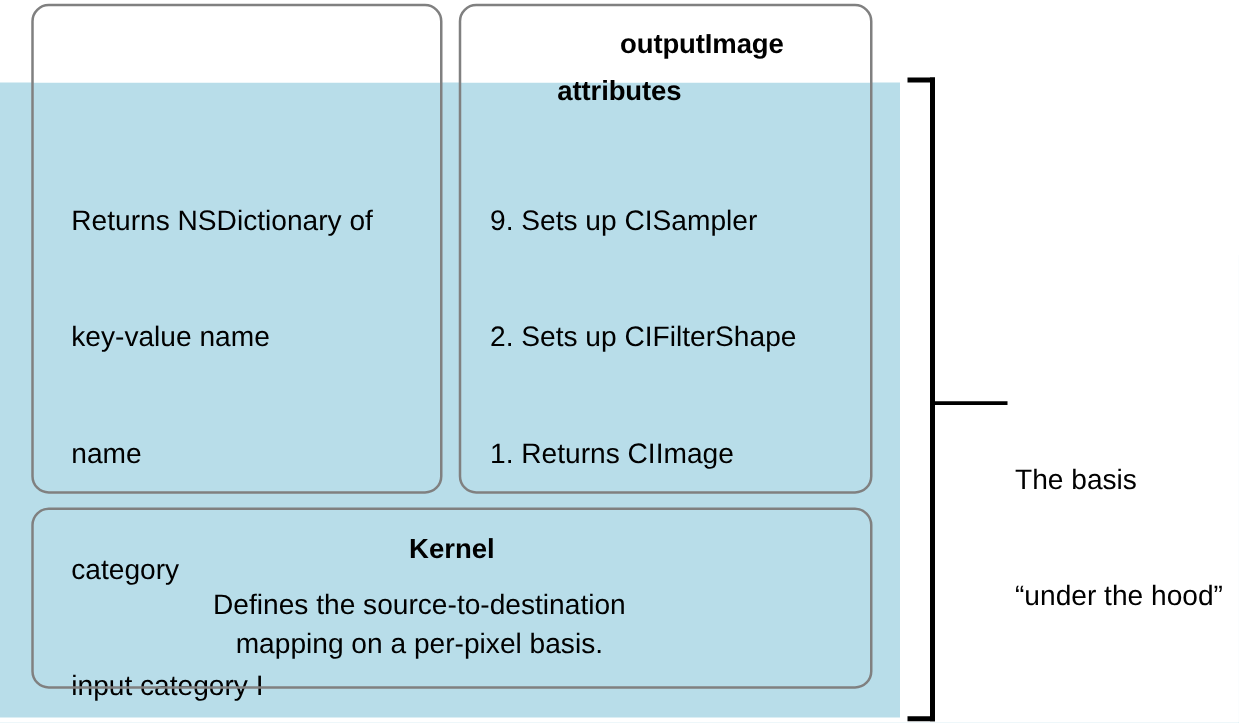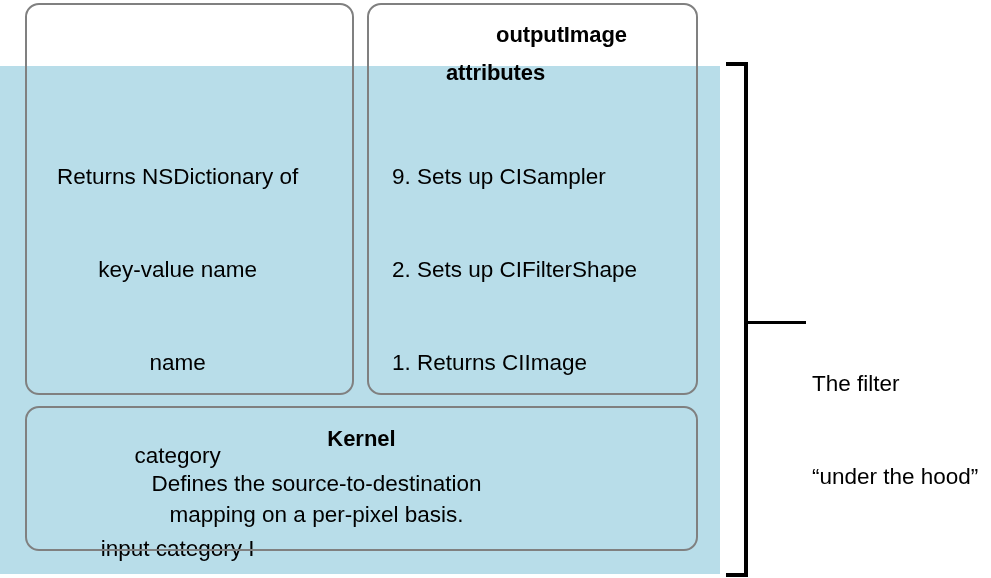--- a/index.html
+++ b/index.html
@@ -88,21 +88,21 @@
 
   
   #attr-list {
     position: absolute;
     left: 57px;
     top: 99px;
     font-size: 22.5px;
     line-height: 31px;
     white-space: pre;
   }
-  #attr-list .line { display: block; text-align: center; }
+  #attr-list .line { display: block; }
 
   
   #output-list {
     position: absolute;
     left: 392px;
     top: 99px;
     font-size: 22.5px;
     line-height: 31px;
     white-space: pre;
   }
@@ -114,21 +114,21 @@
     left: 25px;
     top: 425px;
     width: 673px;
     text-align: center;
     font-weight: bold;
     font-size: 22px;
     line-height: 27px;
   }
   #kernel-body {
     position: absolute;
-    left: 13px;
+    left: 32px;
     top: 468px;
     width: 607px;
     text-align: center;
     font-size: 22.5px;
     line-height: 31px;
   }
   #kernel-body .line { display: block; }
 
   
   #bracket {
@@ -220,15 +220,15 @@
   <span class="line">mapping on a per-pixel basis.</span>
 </div>
 
 <div id="bracket">
   <div class="arm-top"></div>
   <div class="vbar"></div>
   <div class="arm-bottom"></div>
 </div>
 <div id="bracket-tick"></div>
 <div id="bracket-label">
-  <span class="line">The filter</span>
+  <span class="line">The basis</span>
   <span class="line">“under the hood”</span>
 </div>
 
 </body></html>

